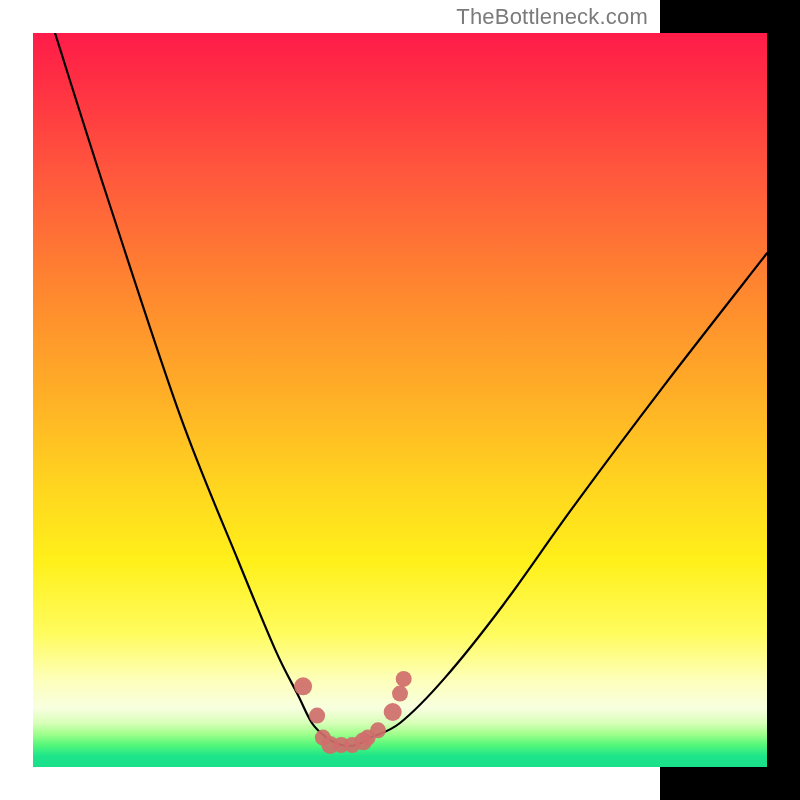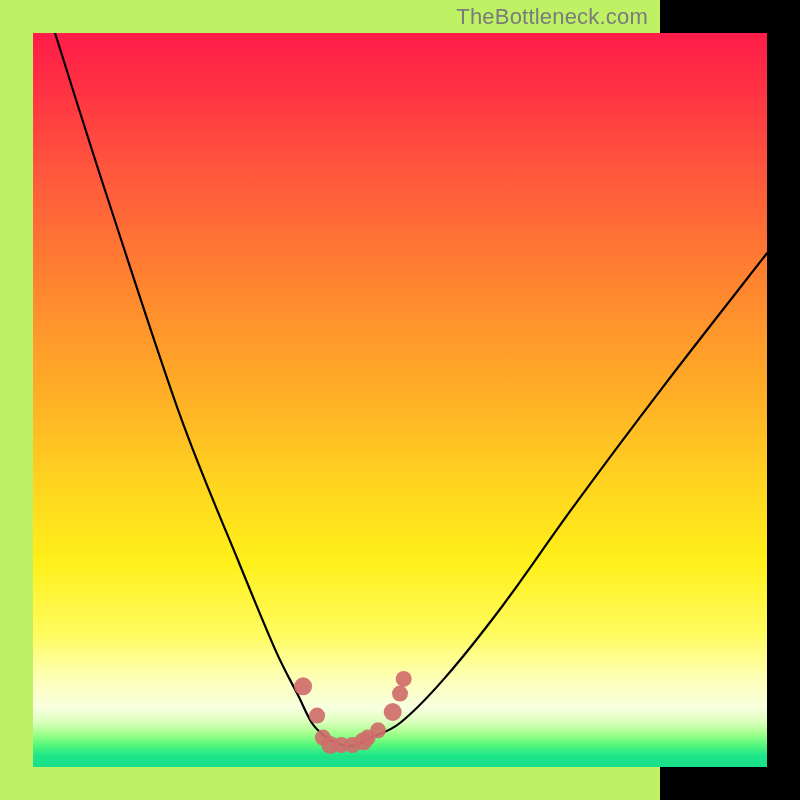--- a/index.html
+++ b/index.html
@@ -10,21 +10,21 @@
     background: #000;
     overflow: hidden;
     font-family: Arial, Helvetica, sans-serif;
   }
   .frame {
     position: absolute;
     left: 0;
     top: 0;
     width: 660px;
     height: 800px;
-    background: #bef264;
+    background: #ffffff;
     text-align: center;
   }
   .plot-area {
     position: absolute;
     left: 33px;
     top: 33px;
     width: 734px;
     height: 734px;
     
     background: linear-gradient(

